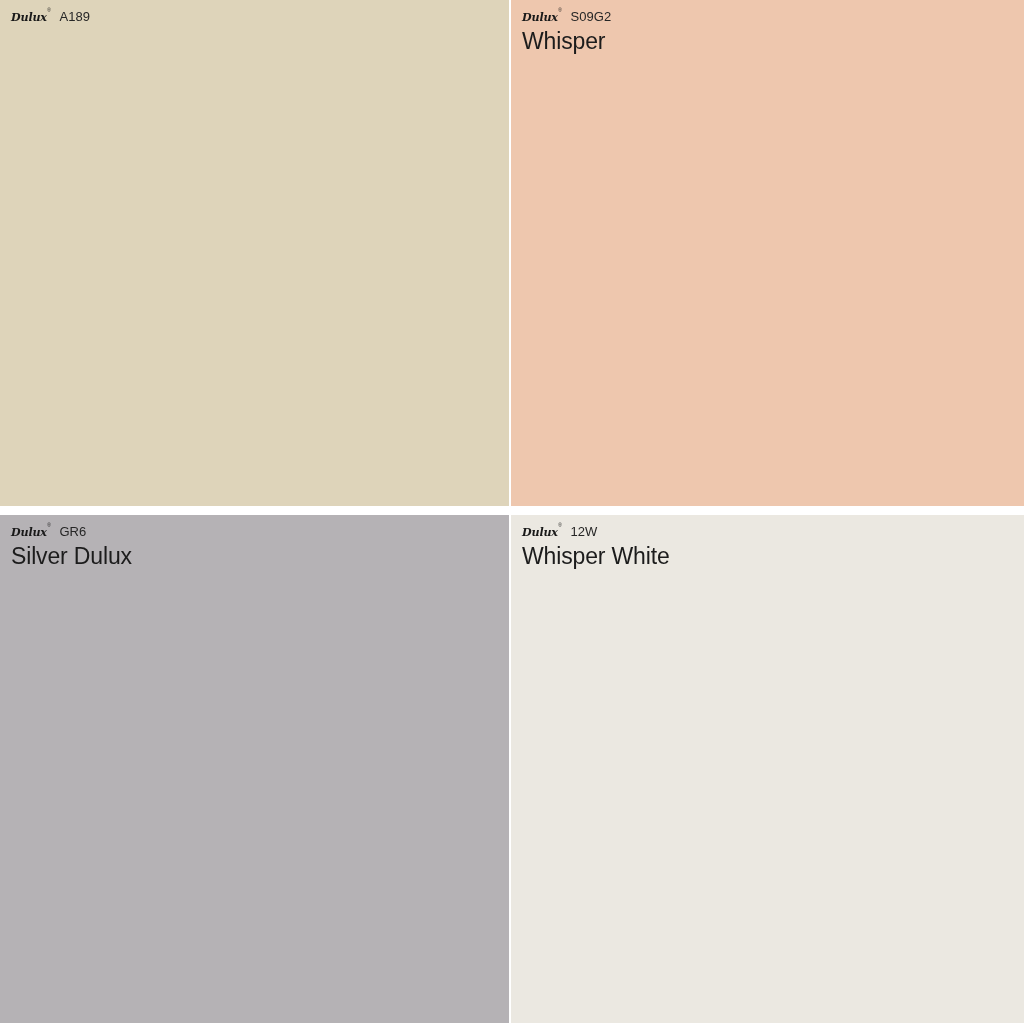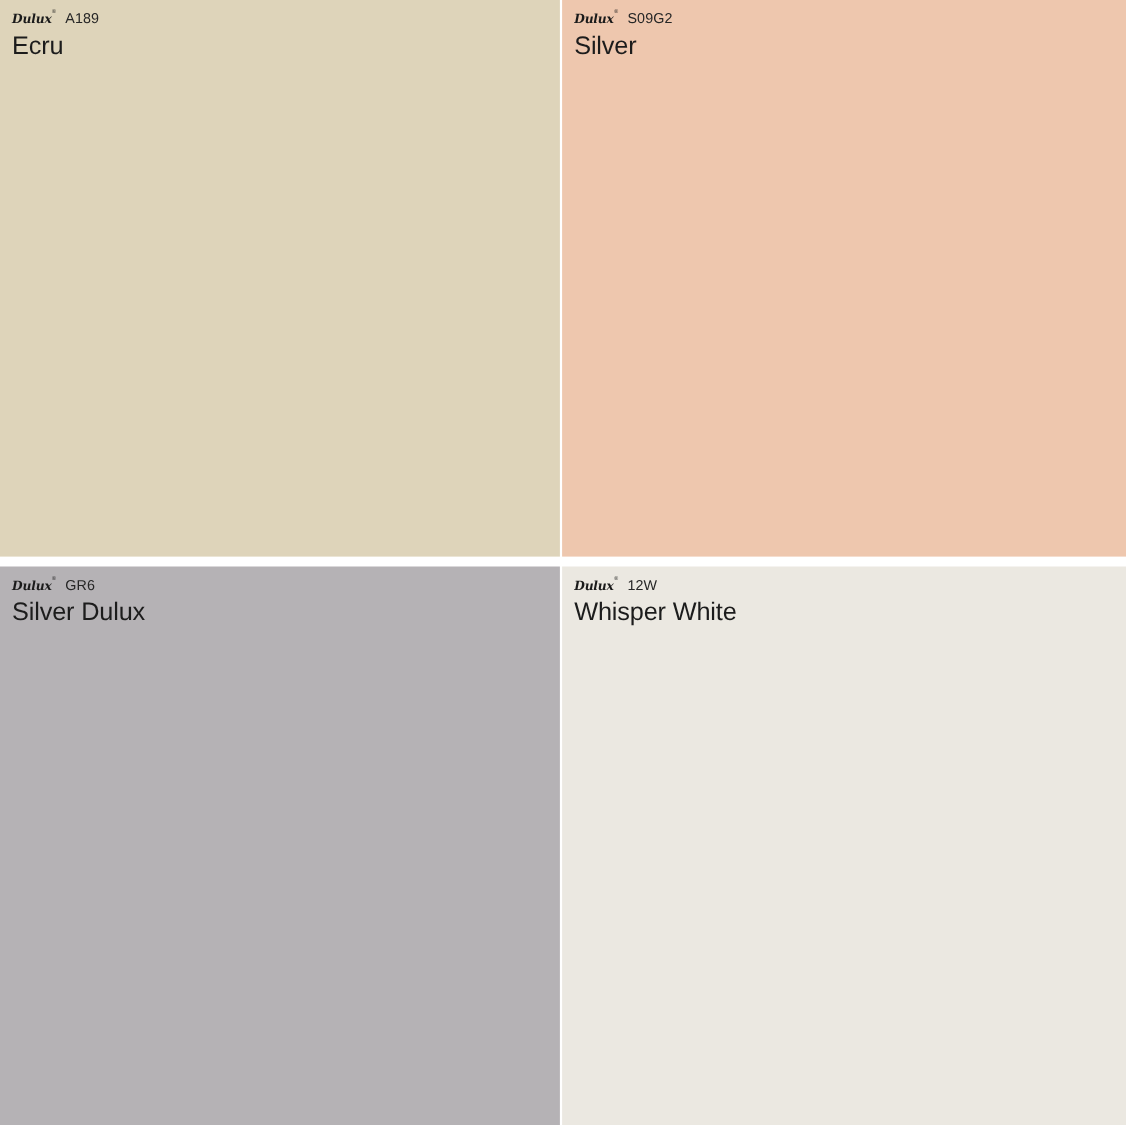--- a/index.html
+++ b/index.html
@@ -95,31 +95,30 @@
 <body>
 
 <div class="swatch-grid">
 
   <div class="swatch pos-tl" style="background-color: rgb(222, 212, 186); color: rgb(28, 28, 28);">
     <div class="swatch-header">
       <div class="brand-row">
         <span class="brand-logo"><span>Dulux</span><span class="brand-tm">®</span></span>
         <span class="colour-code">A189</span>
       </div>
-      <div class="colour-name">Ecru</div>
     </div>
   </div>
 
   <div class="swatch pos-tr" style="background-color: rgb(238, 199, 174); color: rgb(28, 28, 28);">
     <div class="swatch-header">
       <div class="brand-row">
         <span class="brand-logo"><span>Dulux</span><span class="brand-tm">®</span></span>
         <span class="colour-code">S09G2</span>
       </div>
-      <div class="colour-name">Silver</div>
+      <div class="colour-name">Whisper</div>
     </div>
   </div>
 
   <div class="swatch pos-bl" style="background-color: rgb(181, 178, 181); color: rgb(28, 28, 28);">
     <div class="swatch-header">
       <div class="brand-row">
         <span class="brand-logo"><span>Dulux</span><span class="brand-tm">®</span></span>
         <span class="colour-code">GR6</span>
       </div>
       <div class="colour-name">Silver Dulux</div>

